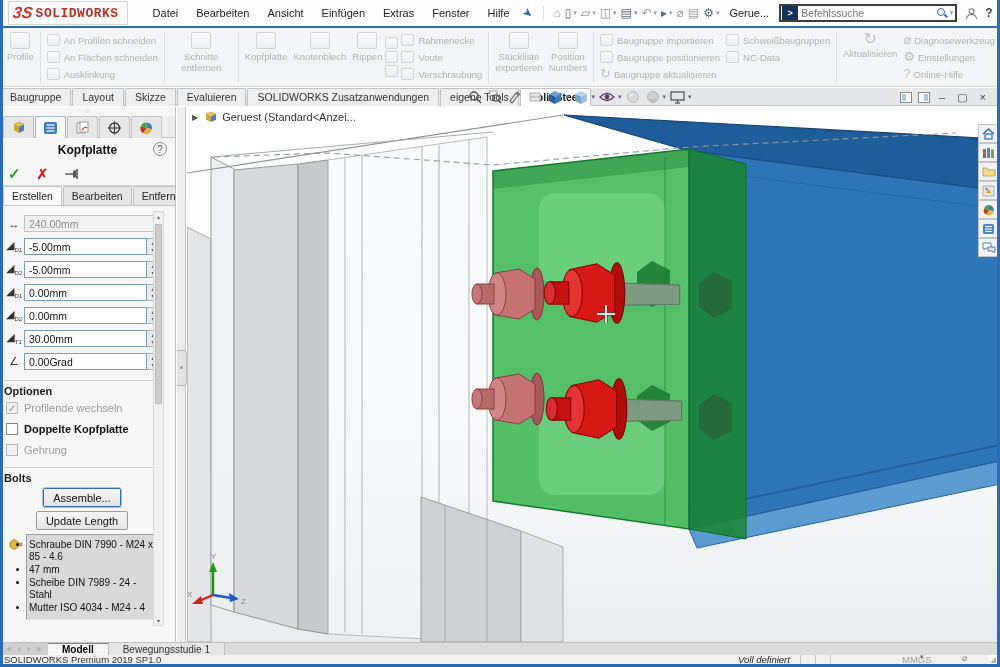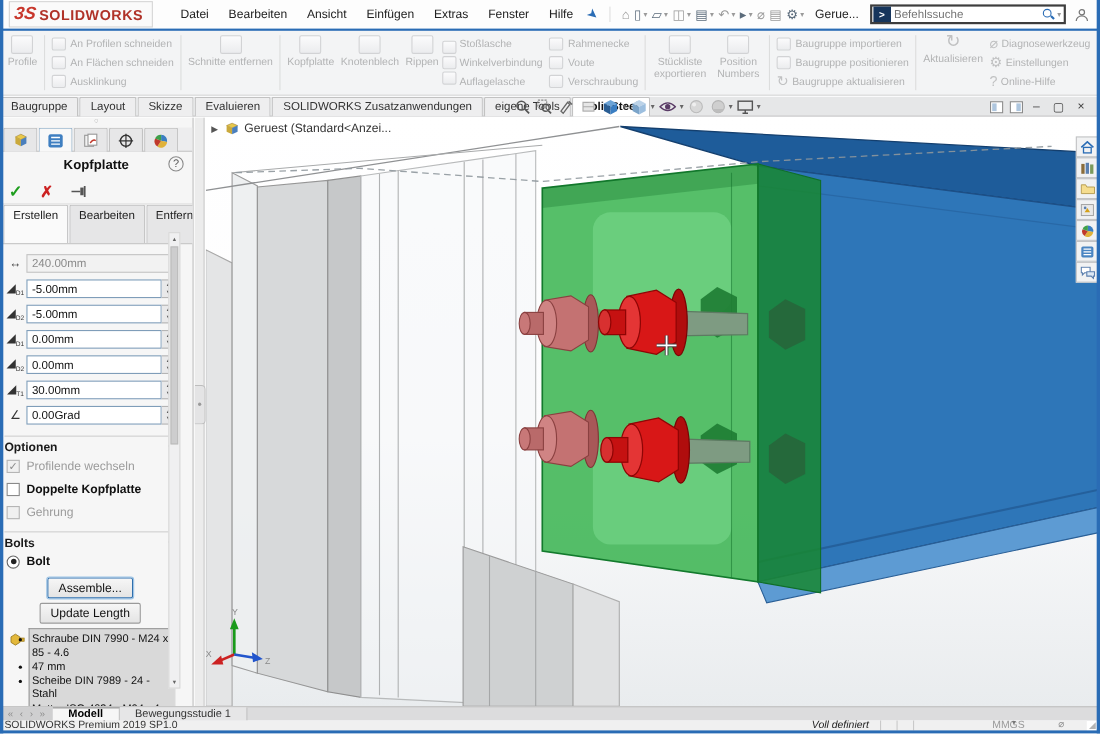--- a/index.html
+++ b/index.html
@@ -10,21 +10,21 @@
   .frame-l,.frame-r,.frame-b { position:absolute; background:#2a6cb5; z-index:60; }
   .frame-l { left:0; top:0; width:3px; height:667px; }
   .frame-r { right:0; top:0; width:3px; height:667px; }
   .frame-b { left:0; bottom:0; width:1000px; height:3px; }
 
   
   .titlebar { position:absolute; left:0; top:0; width:1000px; height:26px; background:#fdfdfd; display:flex; align-items:center; z-index:50; }
   .titlebar-divider { position:absolute; left:0; top:26px; width:1000px; height:2px; background:#2a6cb5; z-index:50; }
   .logo { display:flex; align-items:center; margin-left:8px; padding:2px 8px 2px 4px; border:1px solid #d5d5d5; background:#fafafa; }
   .logo-glyph { color:#c8372c; font-style:italic; font-weight:bold; font-size:16px; transform:skewX(-8deg); margin-right:3px; }
-  .logo-name { color:#b03228; font-weight:bold; font-size:13px; letter-spacing:.5px; }
+  .logo-name { color:#b03228; font-weight:bold; font-size:13px; letter-spacing:.5px;font-family:Liberation Mono, monospace; }
   .menubar { display:flex; margin-left:16px;justify-content:flex-end; }
   .menu-item { padding:3px 9px; font-size:11px; color:#222; cursor:default; }
   .pin-icon { margin-left:4px; color:#2a6cb5; font-size:12px; transform:rotate(40deg); }
   .qt { display:flex; align-items:center; margin-left:10px; border-left:1px solid #e0e0e0; padding-left:8px; }
   .qt-ico { font-size:12px; color:#9a9a9a; margin:0 2px; }
   .qt-ico.en { color:#5b6b7b; }
   .dd { font-size:7px; color:#9a9a9a; margin:0 2px 0 0; }
   .doc-short { margin-left:8px; font-size:11px; color:#222; }
   .searchbox { display:flex; align-items:center; margin-left:10px; width:178px; height:18px; border:2px solid #3d3d3d; background:#fff; }
   .search-logo { width:16px; height:14px; background:#16355c; color:#fff; font-size:9px; font-weight:bold; display:flex; align-items:center; justify-content:center; margin-left:1px; }
@@ -72,21 +72,21 @@
   .sidepanel { position:absolute; left:0; top:0; width:176px; height:535px; background:#f6f6f6; border-right:1px solid #c0c0c0; overflow:hidden; }
   .dragrow { height:9px; text-align:center; color:#b5b5b5; font-size:7px; line-height:8px; }
   .ptabs { display:flex; height:22px; background:#ededee; border-bottom:1px solid #c6c6c6; padding-left:3px; }
   .ptab { width:31px; height:22px; border:1px solid #c2c2c2; border-bottom:none; background:#e7e7e8; display:flex; align-items:center; justify-content:center; margin-right:1px; border-radius:2px 2px 0 0; }
   .ptab.active { background:#f8f8f8; border-color:#9db8cf; }
   .ptitle { position:relative; height:24px; display:flex; align-items:center; justify-content:center; font-size:12px; font-weight:bold; color:#111; }
   .phelp { position:absolute; right:8px; top:4px; width:14px; height:14px; border:1px solid #8a8a8a; border-radius:50%; font-size:10px; color:#555; display:flex; align-items:center; justify-content:center; font-weight:normal; }
   .pactions { display:flex; align-items:center; height:24px; padding-left:8px; border-bottom:1px solid #d8d8d8; }
   .ok-ico { color:#1f9e1f; font-size:15px; font-weight:bold; margin-right:16px; }
   .cancel-ico { color:#cc2222; font-size:14px; font-weight:bold; margin-right:16px; }
-  .modetabs { display:flex; height:36px; padding-left:3px; background:#efeff0; border-bottom:1px solid #c6c6c6; }
+  .modetabs { display:flex; height:20px; padding-left:3px; background:#efeff0; border-bottom:1px solid #c6c6c6; }
   .mtab { padding:3px 8px; font-size:10.5px; color:#222; border:1px solid #c2c2c2; border-bottom:none; background:#e6e6e7; margin-right:1px; border-radius:2px 2px 0 0; white-space:nowrap; }
   .mtab.active { background:#fafafa; font-weight:normal; }
   .pform { padding:6px 4px 0 4px; width:164px; }
   .frow { display:flex; align-items:center; height:23px; }
   .ficon { width:20px; font-size:11px; color:#333; text-align:center; flex:none; }
   .ficon i { font-style:normal; font-size:6px; vertical-align:sub; color:#333; }
   .finput { flex:1; height:17px; border:1px solid #7f9db9; background:#fff; font-size:10.5px; color:#111; display:flex; align-items:center; padding:0 4px; overflow:hidden; }
   .finput.disabled { border-color:#c4c4c4; background:#f2f2f2; color:#8a8a8a; }
   .spin { width:13px; height:17px; border:1px solid #b5b5b5; border-left:none; background:#e9e9ea; display:flex; flex-direction:column; align-items:center; justify-content:center; font-size:6px; color:#555; line-height:7px; flex:none; }
   .sect { margin:7px 4px 0 4px; border-top:1px solid #d0d0d0; padding-top:4px; position:relative; width:156px; }
@@ -236,31 +236,20 @@
       <span class="chip"></span>
       <span class="lbl">Rippen</span>
     </div>
     <div class="minicol">
       <span class="chip sm"></span>
         <span class="chip sm"></span>
         <span class="chip sm"></span>
     </div>
     <div class="rstack">
       <div class="row">
-          <span>Stoßlasche</span>
-        </div>
-      <div class="row">
-          <span>Winkelverbindung</span>
-        </div>
-      <div class="row">
-          <span>Auflagelasche</span>
-        </div>
-    </div>
-    <div class="rstack">
-      <div class="row">
           <span class="chip sm"></span>
           <span>Rahmenecke</span>
         </div>
       <div class="row">
           <span class="chip sm"></span>
           <span>Voute</span>
         </div>
       <div class="row">
           <span class="chip sm"></span>
           <span>Verschraubung</span>
@@ -282,20 +271,31 @@
           <span>Baugruppe importieren</span>
         </div>
       <div class="row">
           <span class="chip sm"></span>
           <span>Baugruppe positionieren</span>
         </div>
       <div class="row">
           <span class="rico" style="margin-right:3px;">↻</span>
           <span>Baugruppe aktualisieren</span>
         </div>
+    </div>
+    <div class="rstack">
+      <div class="row">
+          <span class="chip sm"></span>
+          <span>Schweißbaugruppen</span>
+        </div>
+      <div class="row">
+          <span class="chip sm"></span>
+          <span>NC-Data</span>
+        </div>
+      <div class="row"></div>
     </div>
     <div class="rsep"></div>
     <div class="rlarge">
       <span class="rico" style="font-size:16px;">↻</span>
       <span class="lbl">Aktualisieren</span>
     </div>
     <div class="rstack">
       <div class="row">
           <span class="rico" style="margin-right:3px;">⌀</span>
           <span>Diagnosewerkzeug</span>
@@ -526,24 +526,20 @@
         </div>
         <div class="chkrow">
           <span class="chk dis"></span>
           <span class="lbl-dis">Gehrung</span>
         </div>
       </div>
 
       <div class="sect">
         <span class="shead">Bolts</span>
         <span class="chev">^</span>
-        <div class="chkrow">
-          <span class="radio sel"></span>
-          <span class="lbl-b">Bolt</span>
-        </div>
         <button class="btn focus" style="width:78px;">Assemble...</button>
         <button class="btn" style="width:92px;">Update Length</button>
         <div class="boltlistwrap">
           <div class="bolt-ico">
             <svg width="15" height="13" viewBox="0 0 15 13">
                 <polygon points="2,4 6,1.5 10,4 10,9 6,11.5 2,9" fill="#e3b83a" stroke="#9c7d22" stroke-width=".8"></polygon>
                 <rect x="10" y="5" width="4" height="3" fill="#d4a92f" stroke="#9c7d22" stroke-width=".6"></rect>
               </svg>
           </div>
           <div class="boltlist">

